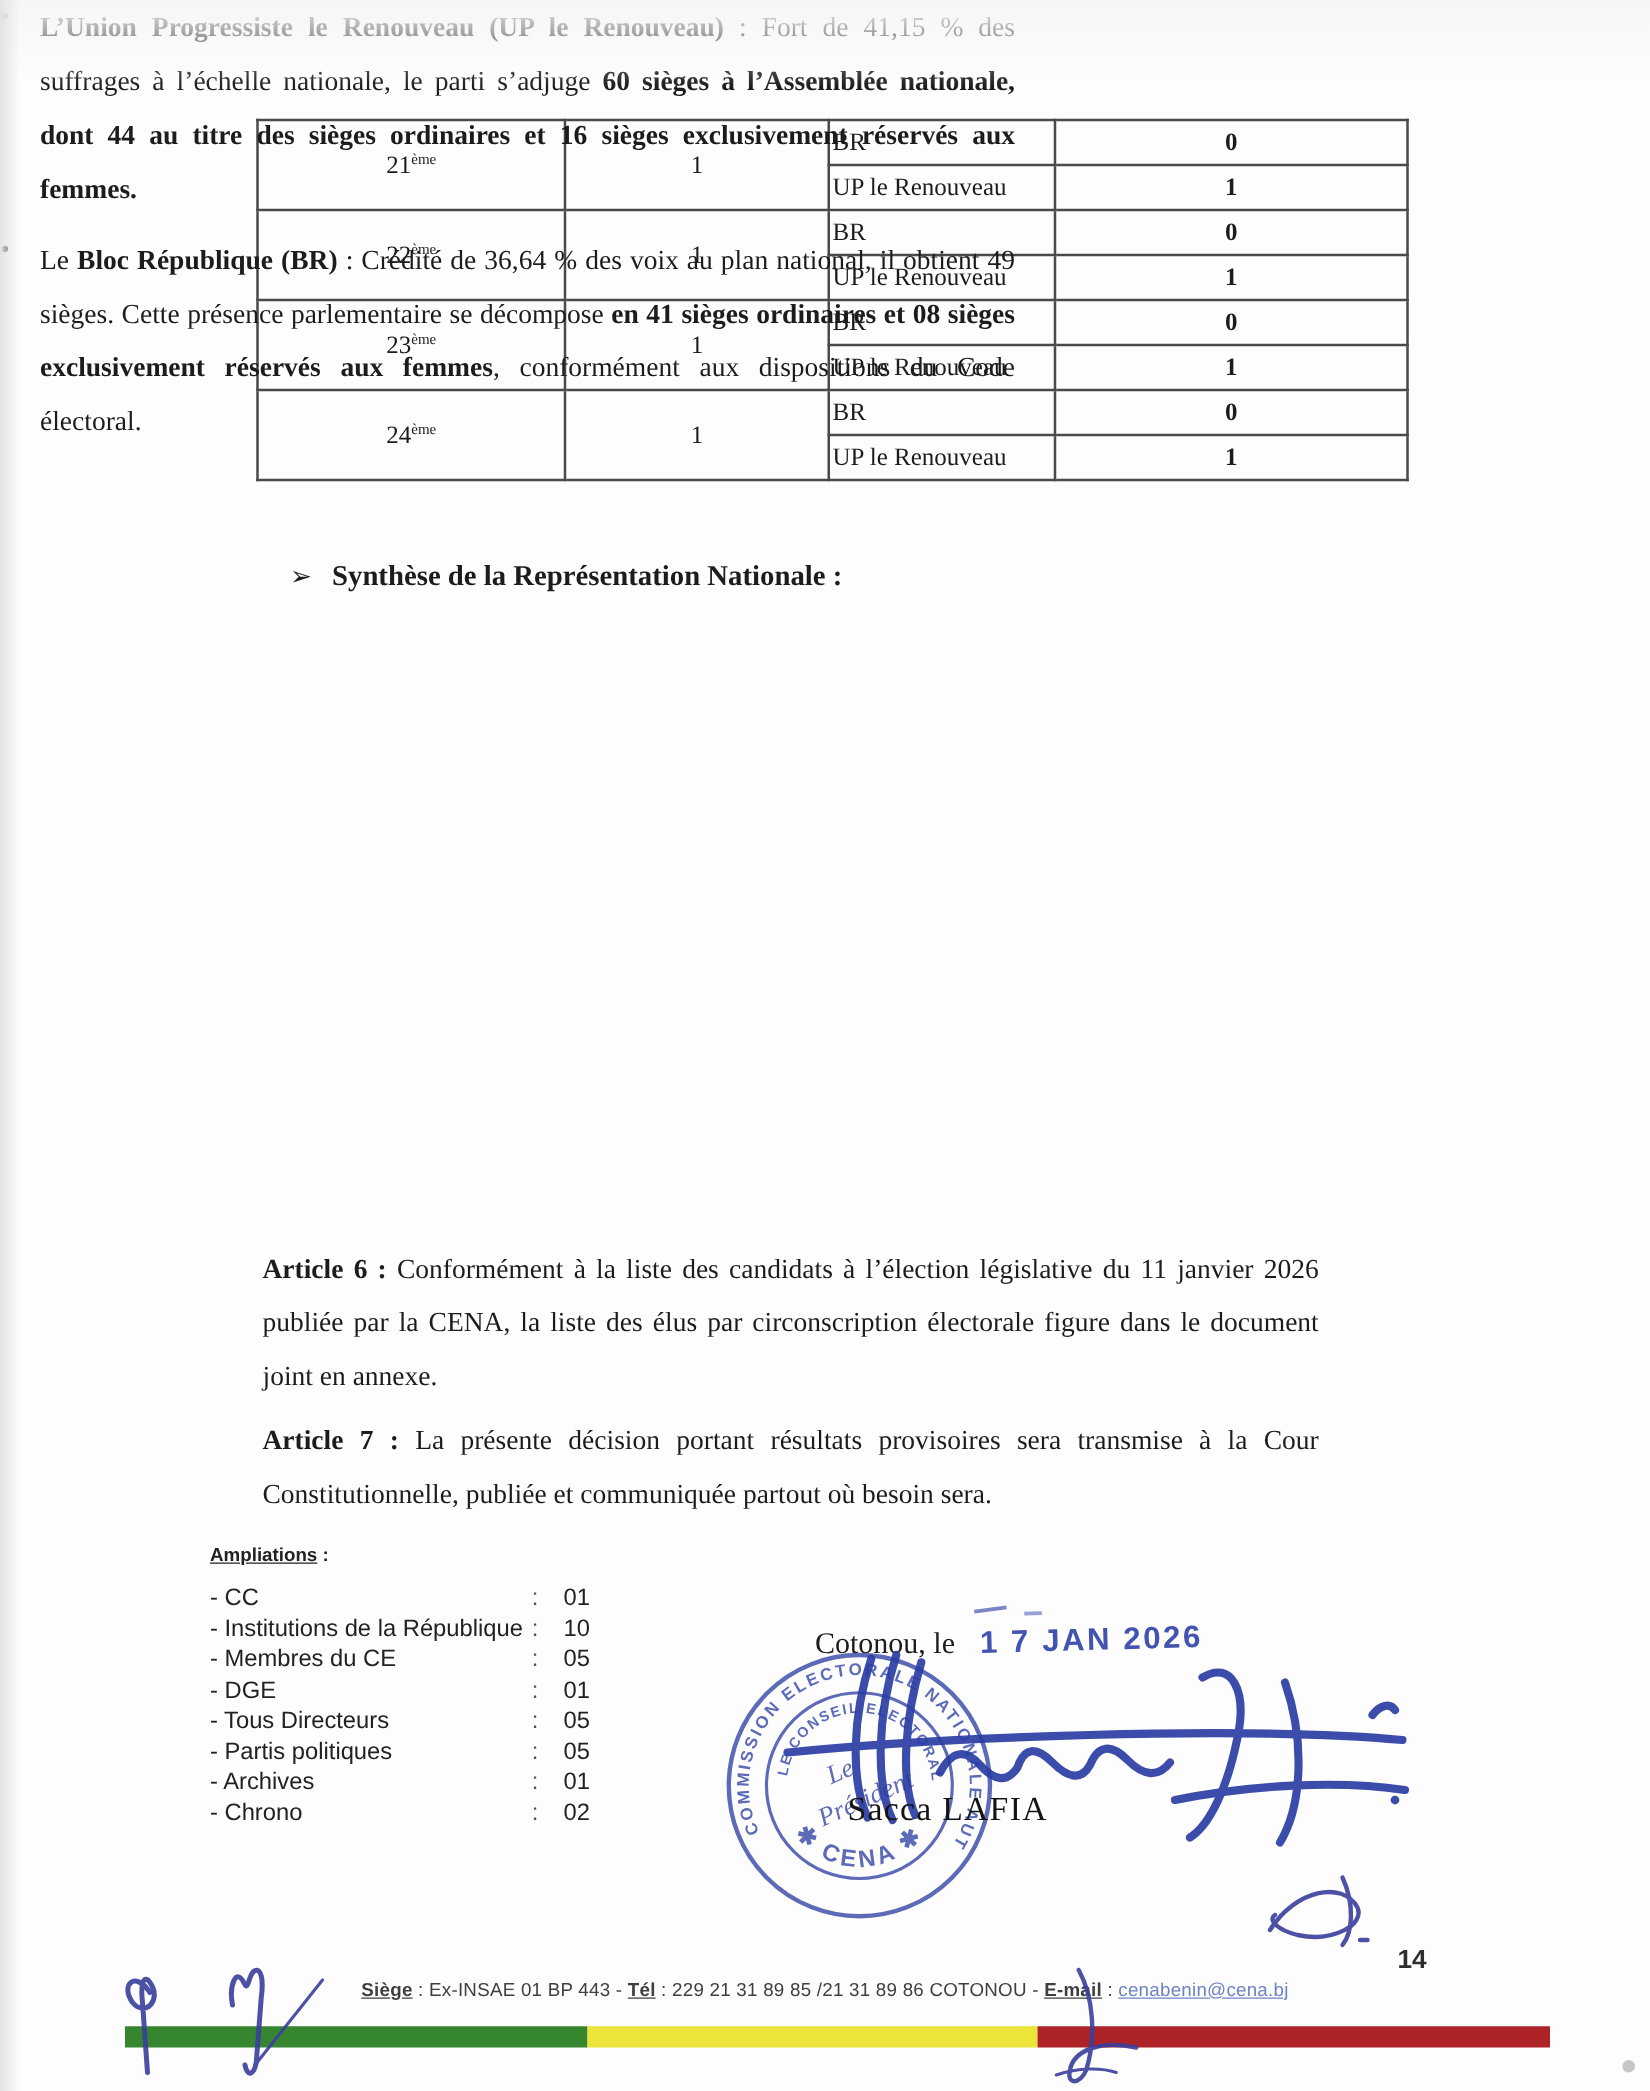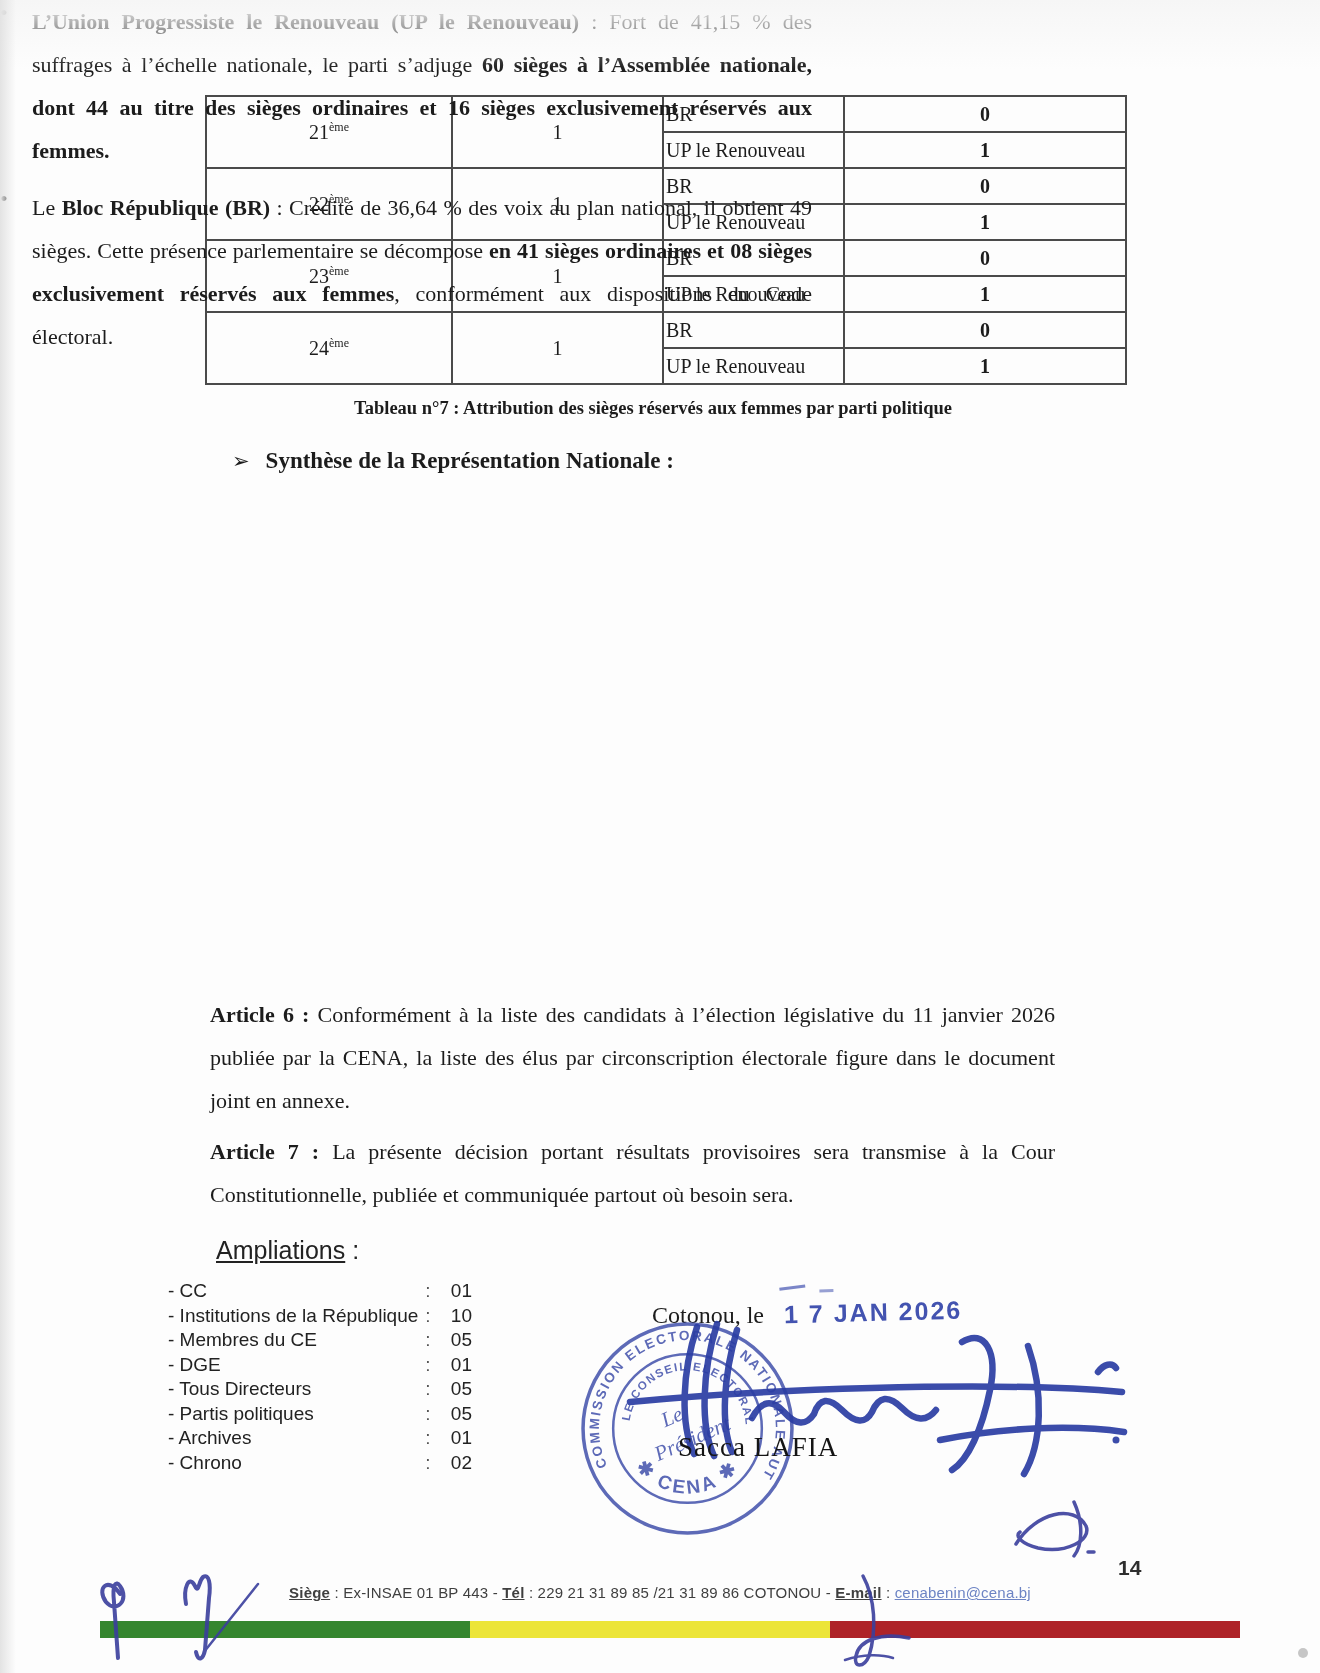--- a/index.html
+++ b/index.html
@@ -31,21 +31,21 @@
   .bullet{position:relative;margin-bottom:14px;}
   .bullet .dot{position:absolute;left:0;top:0;font-size:22px;}
   .bullet .btxt{margin-left:32px;width:780px;text-align:justify;font-size:22px;line-height:43px;}
   #articles{left:210px;top:993px;width:845px;}
   .article{margin-bottom:8px;text-align:justify;}
   b{font-weight:bold;}
 
   
   #ampliations{position:absolute;left:168px;top:1236px;width:350px;
                font-family:"Liberation Sans", sans-serif;font-size:19px;color:#222;}
-  #ampliations .amp-title{font-weight:normal;font-size:25px;margin-bottom:14px;margin-left:48px;}
+  #ampliations .amp-title{font-weight:bold;font-size:15px;margin-bottom:14px;}
   #ampliations .amp-title span.u{text-decoration:underline;}
   .amp-row{display:flex;line-height:24.5px;}
   .amp-label{width:252px;flex:none;}
   .amp-sep{width:16px;flex:none;text-align:center;color:#555;}
   .amp-count{width:36px;flex:none;text-align:right;}
 
   
   #cotonou{position:absolute;left:652px;top:1300px;font-size:24px;}
   #datestamp{display:inline-block;margin-left:20px;font-family:"Liberation Sans", sans-serif;
              font-weight:bold;font-size:25px;letter-spacing:2px;color:#4353b0;
@@ -115,21 +115,20 @@
           <td class="c3">BR</td>
           <td class="c4">0</td>
         </tr>
         <tr>
           <td class="c3">UP le Renouveau</td>
           <td class="c4">1</td>
         </tr>
       </tbody>
   </table>
 
-  <div class="caption">Tableau n°7 : Attribution des sièges réservés aux femmes par parti politique</div>
 
   <div class="heading">
     <span class="arrow">➢</span><span>Synthèse de la Représentation Nationale :</span>
   </div>
 
 
   <div id="bullets">
       <div class="bullet">
         <span class="dot">•</span>
         <div class="btxt"><b>L’Union Progressiste le Renouveau (UP le Renouveau)</b><span> : Fort de 41,15 % des suffrages à l’échelle nationale, le parti s’adjuge </span><b>60 sièges à l’Assemblée nationale, dont 44 au titre des sièges ordinaires et 16 sièges exclusivement réservés aux femmes.</b></div>

